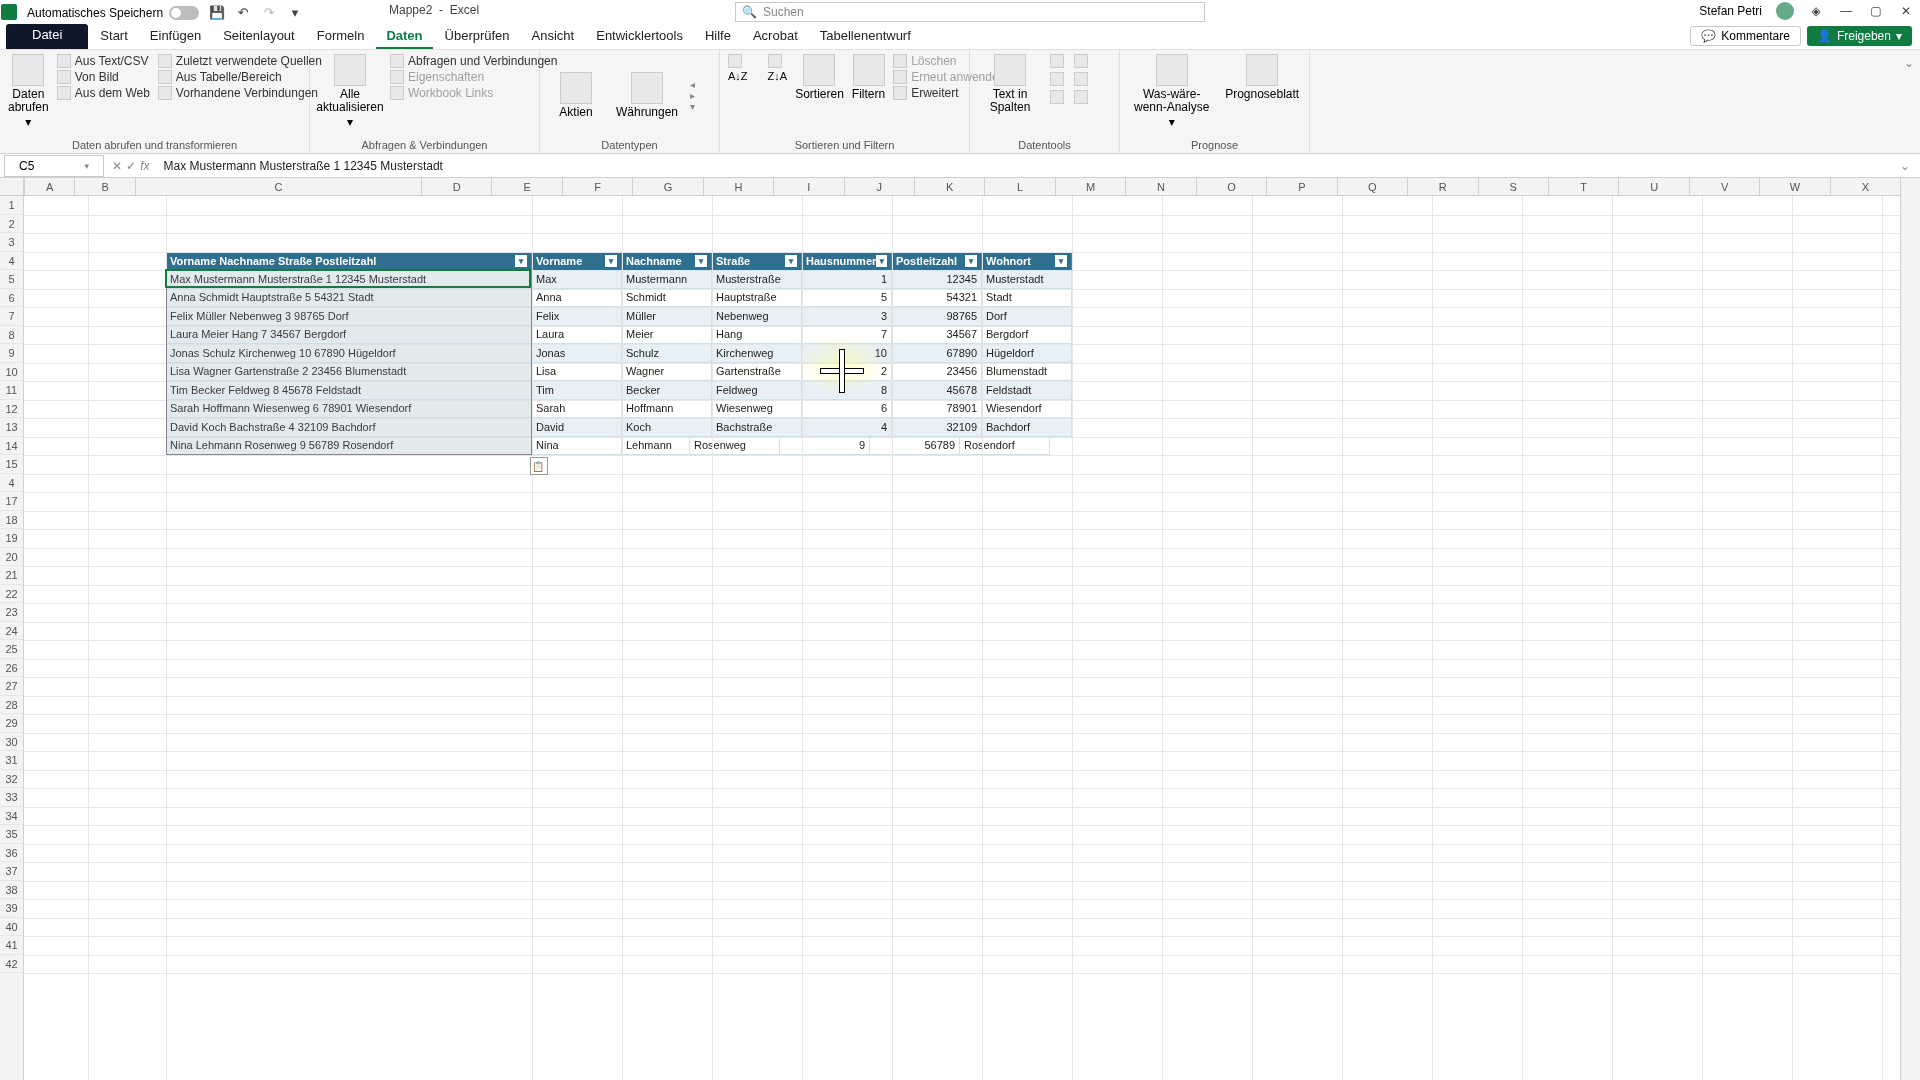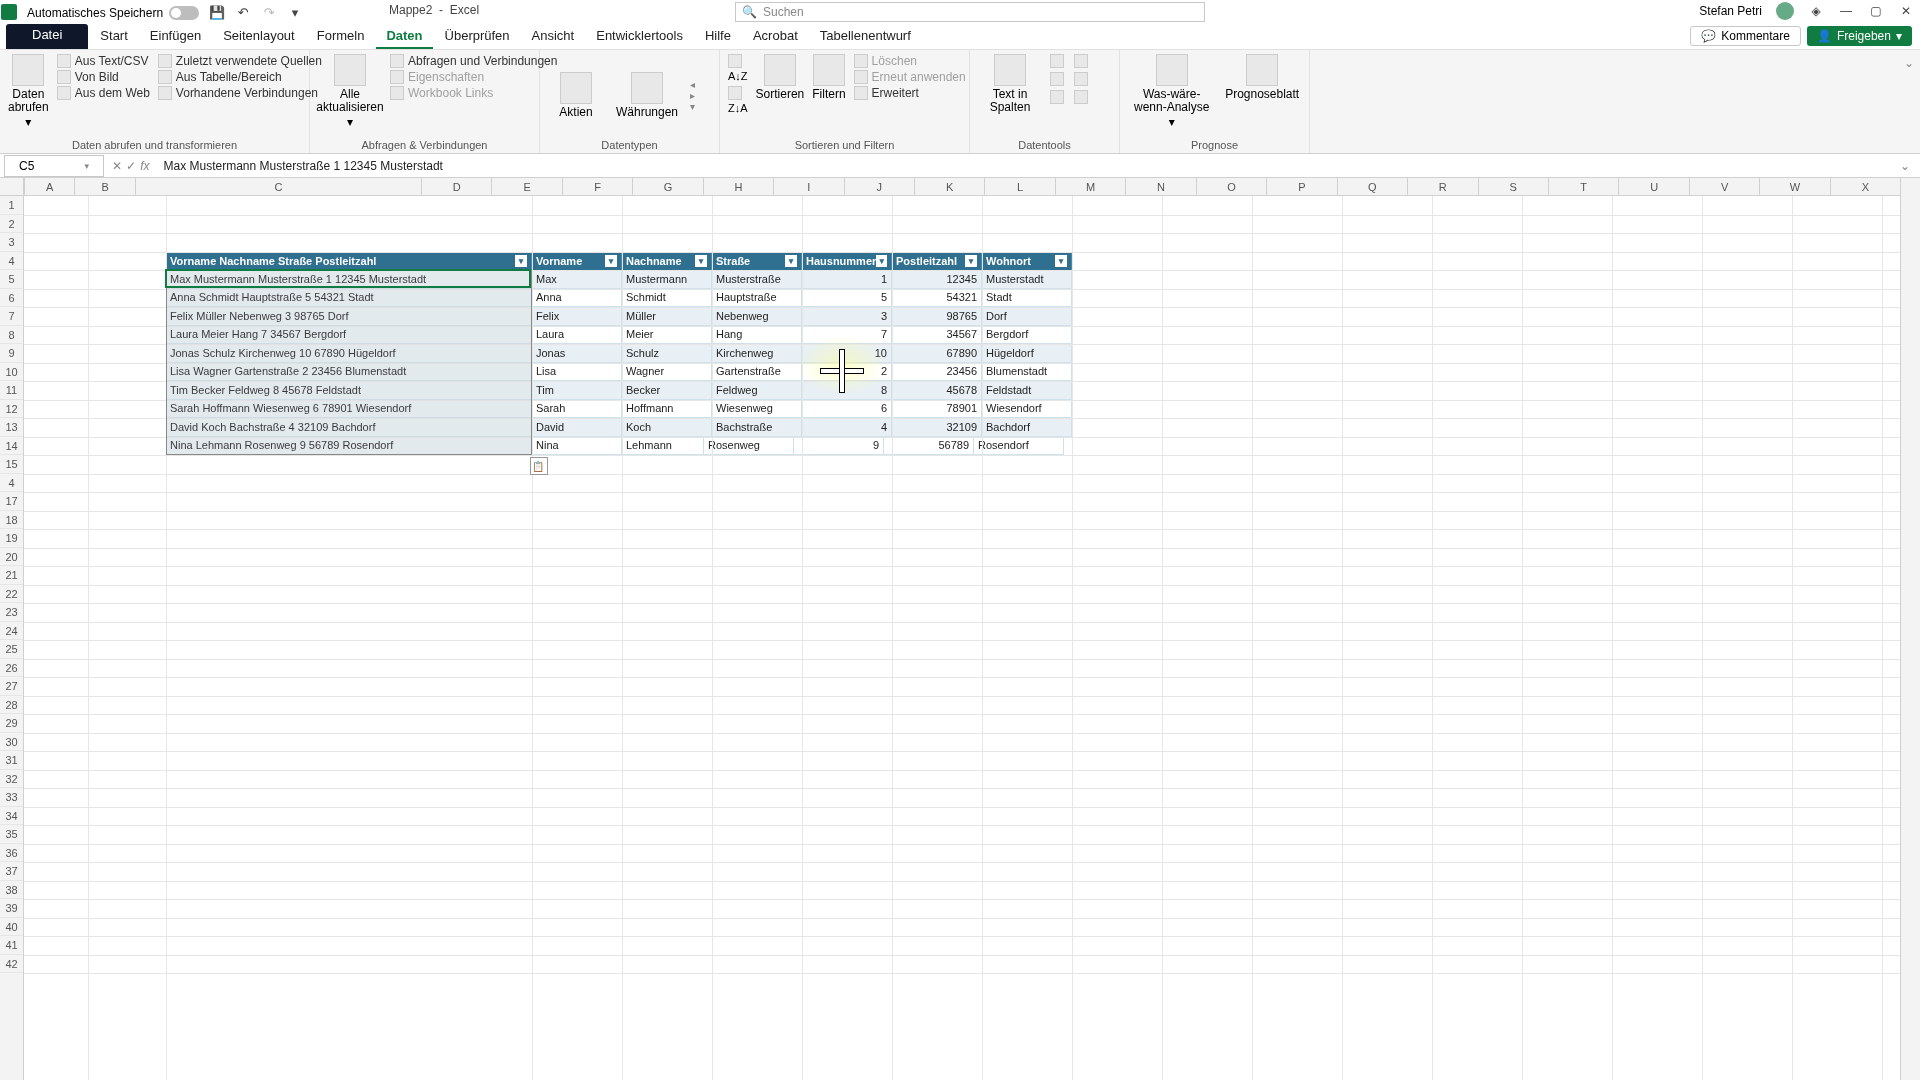--- a/index.html
+++ b/index.html
@@ -171,21 +171,21 @@
       <div class="vbtn" style="width:70px">
           <div class="ico"></div>
           <span>Währungen</span>
         </div>
       <div style="font-size:10px;color:#888">◂<br>▸<br>▾</div>
     </div>
     <div class="label">Datentypen</div>
   </div>
   <div class="group" style="width:250px">
     <div class="body">
-      <div style="display:flex;flex-direction:column;gap:4px;font-size:11px">
+      <div style="display:flex;flex-direction:row;gap:20px;font-size:11px">
         <div><span class="smico"></span> A↓Z</div>
         <div><span class="smico"></span> Z↓A</div>
       </div>
       <div class="vbtn" style="width:56px">
           <div class="ico"></div>
           <span>Sortieren</span>
         </div>
       <div class="vbtn" style="width:50px">
           <div class="ico"></div>
           <span>Filtern</span>
@@ -450,21 +450,21 @@
         <div class="row">
           <div class="cell" style="width:90px">David</div>
           <div class="cell" style="width:90px">Koch</div>
           <div class="cell" style="width:90px">Bachstraße</div>
           <div class="cell num" style="width:90px">4</div>
           <div class="cell num" style="width:90px">32109</div>
           <div class="cell" style="width:90px">Bachdorf</div>
         </div>
         <div class="row">
           <div class="cell" style="width:90px">Nina</div>
-          <div class="cell" style="width:82px">Lehmann</div>
+          <div class="cell" style="width:68px">Lehmann</div>
           <div class="cell" style="width:90px">Rosenweg</div>
           <div class="cell num" style="width:90px">9</div>
           <div class="cell num" style="width:90px">56789</div>
           <div class="cell" style="width:90px">Rosendorf</div>
         </div>
       </div>
     <div class="sel-range" id="selrange" style="left: 142px; top: 74px; width: 366px; height: 185px;"></div>
     <div class="sel-active" id="selactive" style="left: 141px; top: 73px; width: 366px; height: 18.5px;"></div>
     <div class="paste-icon" id="pasteicon" style="left: 506px; top: 261px;">📋</div>
     <div class="cursor-glow" id="cglow" style="left: 773px; top: 138.5px;"></div>

